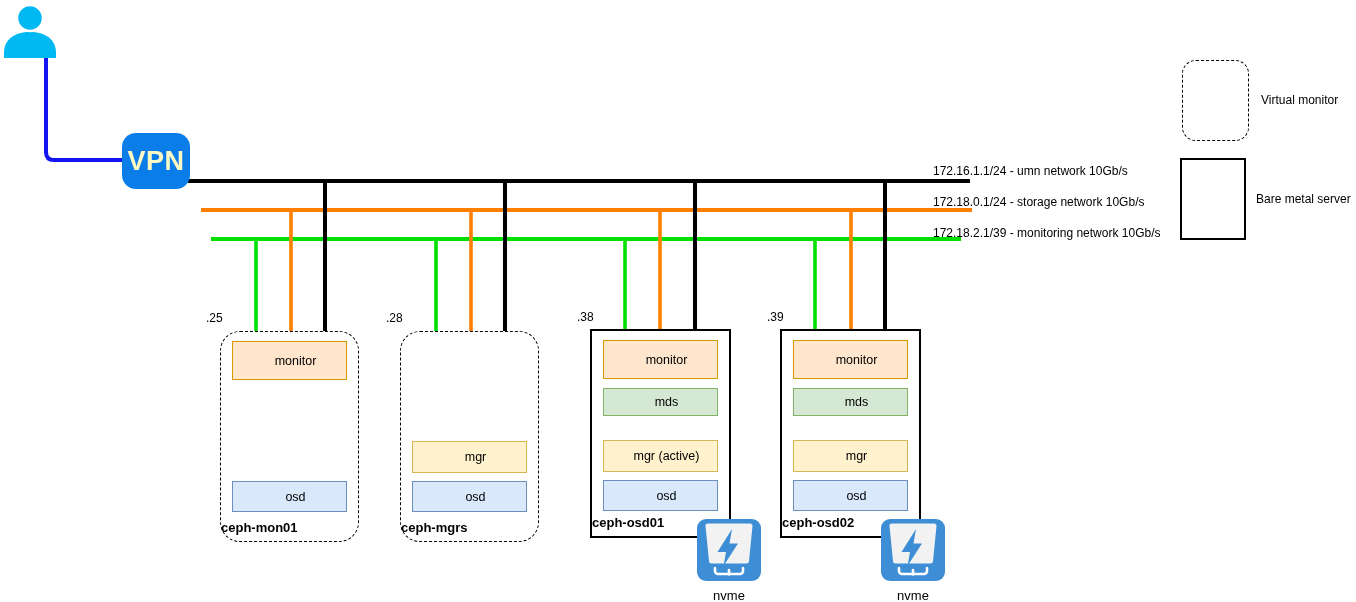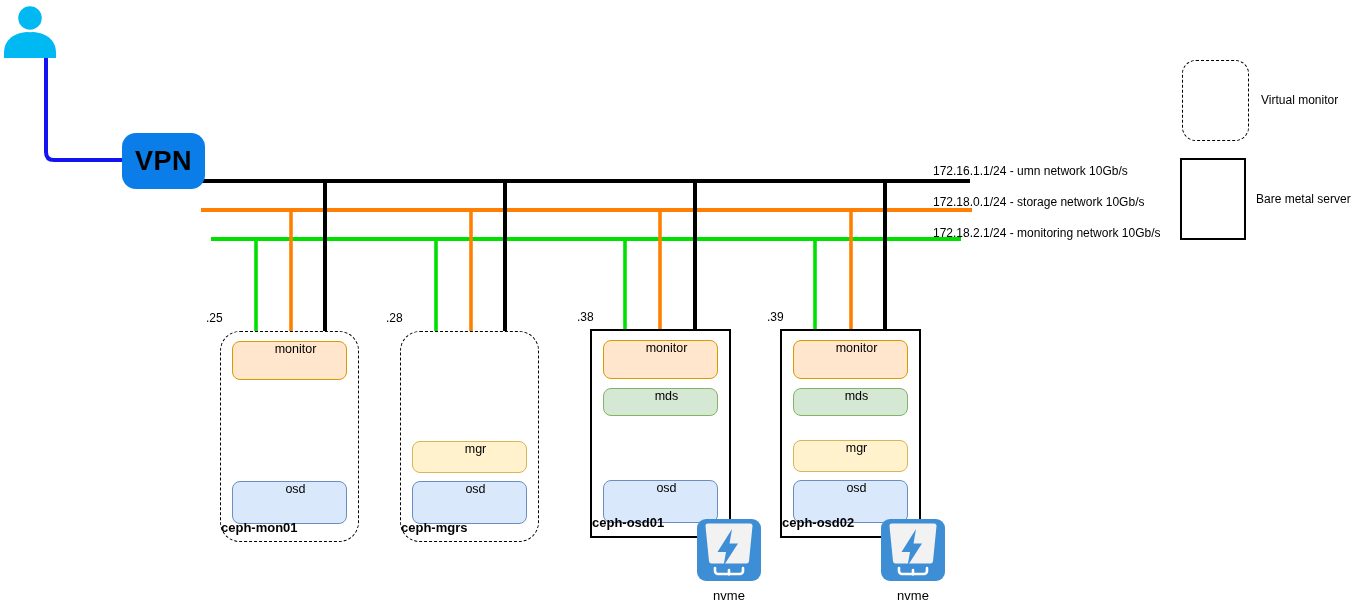--- a/index.html
+++ b/index.html
@@ -8,49 +8,49 @@
     background:#ffffff;
     font-family:"Liberation Sans", sans-serif;
     color:#000;
   }
   
   #lines{position:absolute;left:0;top:0;z-index:1;}
   
   #person{position:absolute;left:2px;top:4px;z-index:2;}
   
   .vpn-box{
-    position:absolute;left:122px;top:133px;width:83px;height:56px;
+    position:absolute;left:122px;top:133px;width:68px;height:56px;
     background:#0b7de9;border-radius:14px;z-index:3;
     display:flex;align-items:center;justify-content:center;
-    color:#000000;font-weight:700;font-size:27px;letter-spacing:.5px;
+    color:#fef9c3;font-weight:700;font-size:27px;letter-spacing:.5px;
   }
   
   .net-label{position:absolute;font-size:12px;white-space:nowrap;z-index:2;}
   
   .node-box{
     position:absolute;background:#fff;box-sizing:border-box;z-index:2;
   }
   .vm-box{border:1.5px dashed #000;border-radius:20px;}
   .bm-box{border:2px solid #000;}
   .ip-label{position:absolute;font-size:12px;z-index:2;}
   .svc{
     position:absolute;left:11px;right:11px;
-    border:1px solid;border-radius:8px;box-sizing:border-box;
-    display:flex;align-items:flex-start;justify-content:center;
+    border:1px solid;border-radius:0;box-sizing:border-box;
+    display:flex;align-items:center;justify-content:center;
     font-size:12.5px;
     padding-left:12px;
   }
   .svc-monitor{background:#ffe6cc;border-color:#d79b00;}
   .svc-mds{background:#d5e8d4;border-color:#82b366;}
   .svc-mgr{background:#fff2cc;border-color:#d6b656;}
   .svc-osd{background:#dae8fc;border-color:#6c8ebf;}
   .slot-monitor{top:9px;height:39px;}
   .slot-mds{top:57px;height:28px;}
   .slot-mgr{top:109px;height:32px;}
-  .slot-osd{top:149px;height:43px;}
+  .slot-osd{top:149px;height:31px;}
   .node-name{
     position:absolute;left:0;right:0;bottom:6px;text-align:left;font-size:13px;font-weight:bold;
   }
   
   .nvme{position:absolute;width:66px;text-align:center;z-index:4;}
   .nvme-label{font-size:13px;margin-top:1px;}
   
   .legend-box{position:absolute;background:#fff;box-sizing:border-box;z-index:2;}
   .legend-vm{left:1182px;top:60px;width:67px;height:81px;border:1.5px dashed #000;border-radius:14px;}
   .legend-bm{left:1180px;top:158px;width:66px;height:82px;border:2px solid #000;}
@@ -88,21 +88,21 @@
   <path d="M2,54 L2,49 C2,35 13,28 28,28 C43,28 54,35 54,49 L54,54 Z" fill="#00b9f2"></path>
   <circle cx="28" cy="14" r="13" fill="#00b9f2" stroke="#ffffff" stroke-width="2.5"></circle>
 </svg>
 
 <div class="vpn-box">
   <span>VPN</span>
 </div>
 
 <div class="net-label" style="left:933px;top:164px;">172.16.1.1/24 - umn network 10Gb/s</div>
 <div class="net-label" style="left:933px;top:195px;">172.18.0.1/24 - storage network 10Gb/s</div>
-<div class="net-label" style="left:933px;top:226px;">172.18.2.1/24 - monitoring network 10Gb/s</div>
+<div class="net-label" style="left:933px;top:226px;">172.18.2.1/39 - monitoring network 10Gb/s</div>
 
 <div class="ip-label" style="left:206px;top:311px;">.25</div>
 <div class="node-box vm-box" style="left:220px;top:331px;width:139px;height:211px;">
   <div class="svc svc-monitor slot-monitor">
     <span>monitor</span>
   </div>
   <div class="svc svc-osd slot-osd">
     <span>osd</span>
   </div>
   <div class="node-name">ceph-mon01</div>
@@ -119,20 +119,23 @@
   <div class="node-name">ceph-mgrs</div>
 </div>
 
 <div class="ip-label" style="left:577px;top:310px;">.38</div>
 <div class="node-box bm-box" style="left:590px;top:329px;width:141px;height:209px;">
   <div class="svc svc-monitor slot-monitor">
     <span>monitor</span>
   </div>
   <div class="svc svc-mds slot-mds">
     <span>mds</span>
+  </div>
+  <div class="svc svc-mgr slot-mgr">
+    <span>mgr (active)</span>
   </div>
   <div class="svc svc-osd slot-osd">
     <span>osd</span>
   </div>
   <div class="node-name">ceph-osd01</div>
 </div>
 
 <div class="ip-label" style="left:767px;top:310px;">.39</div>
 <div class="node-box bm-box" style="left:780px;top:329px;width:141px;height:209px;">
   <div class="svc svc-monitor slot-monitor">

